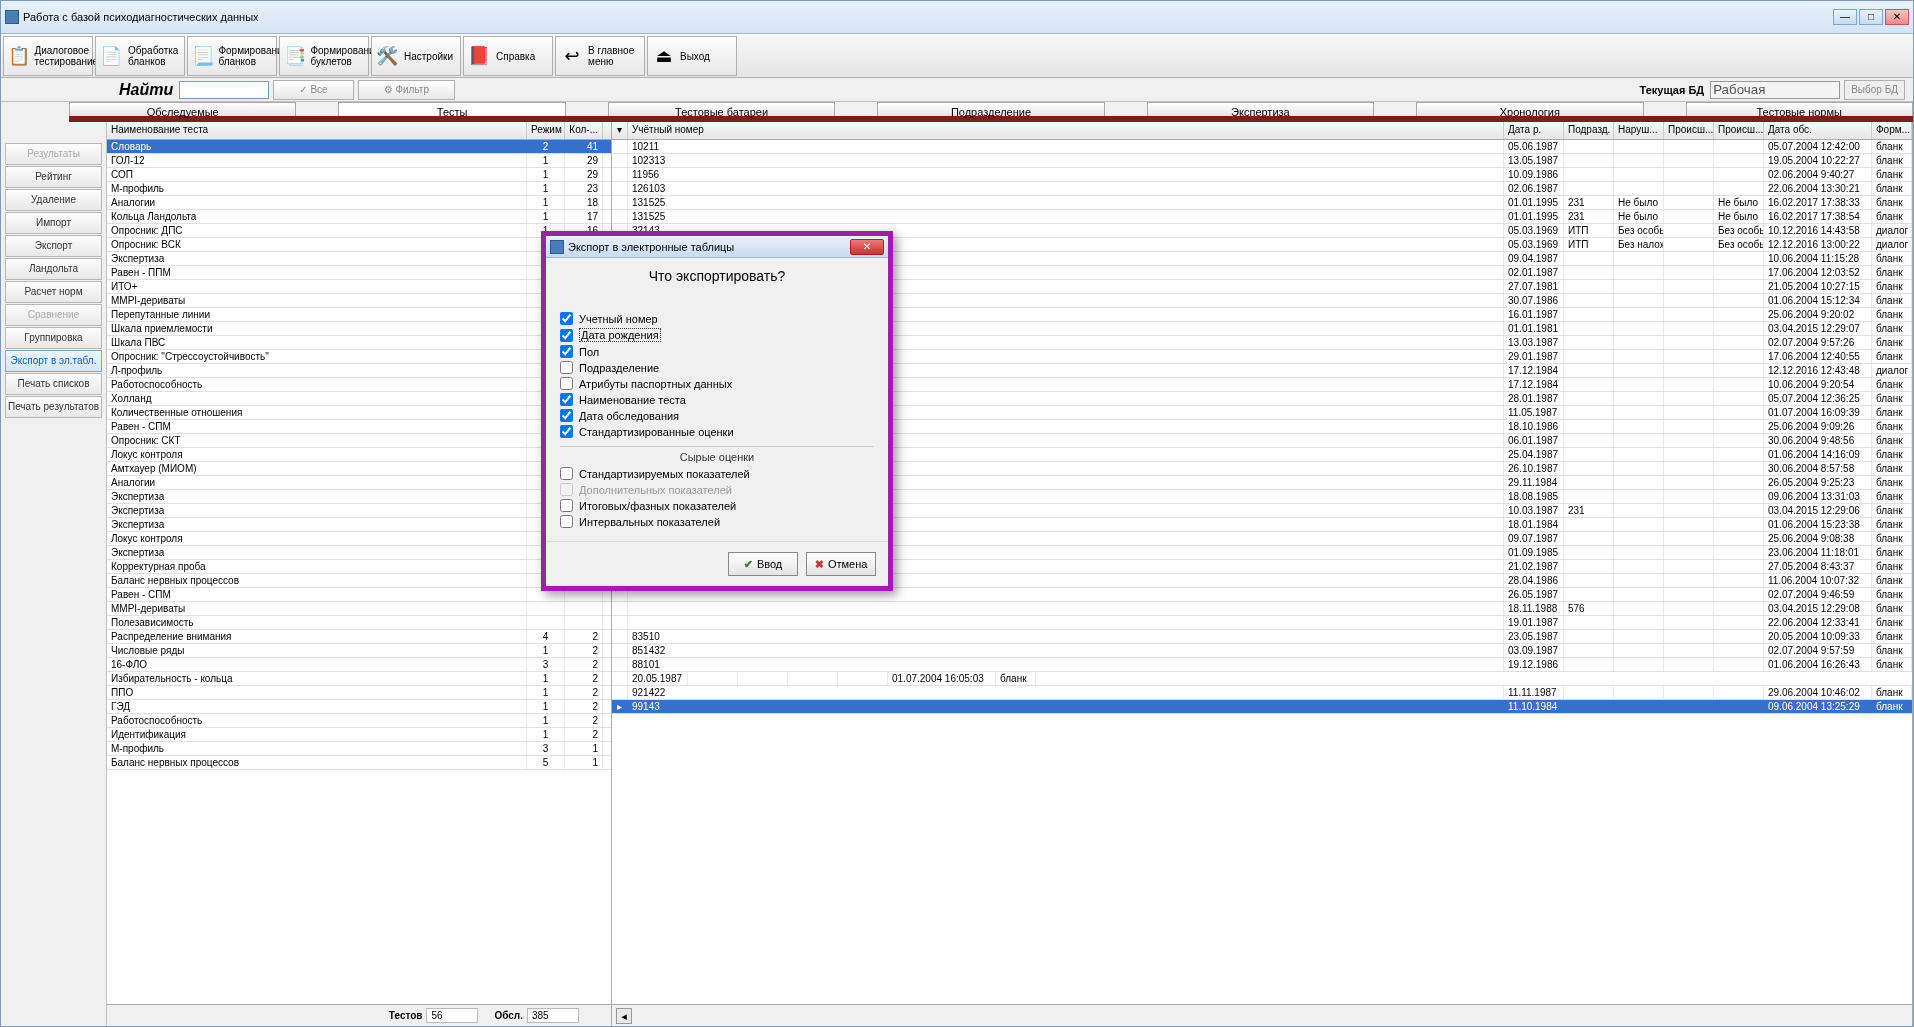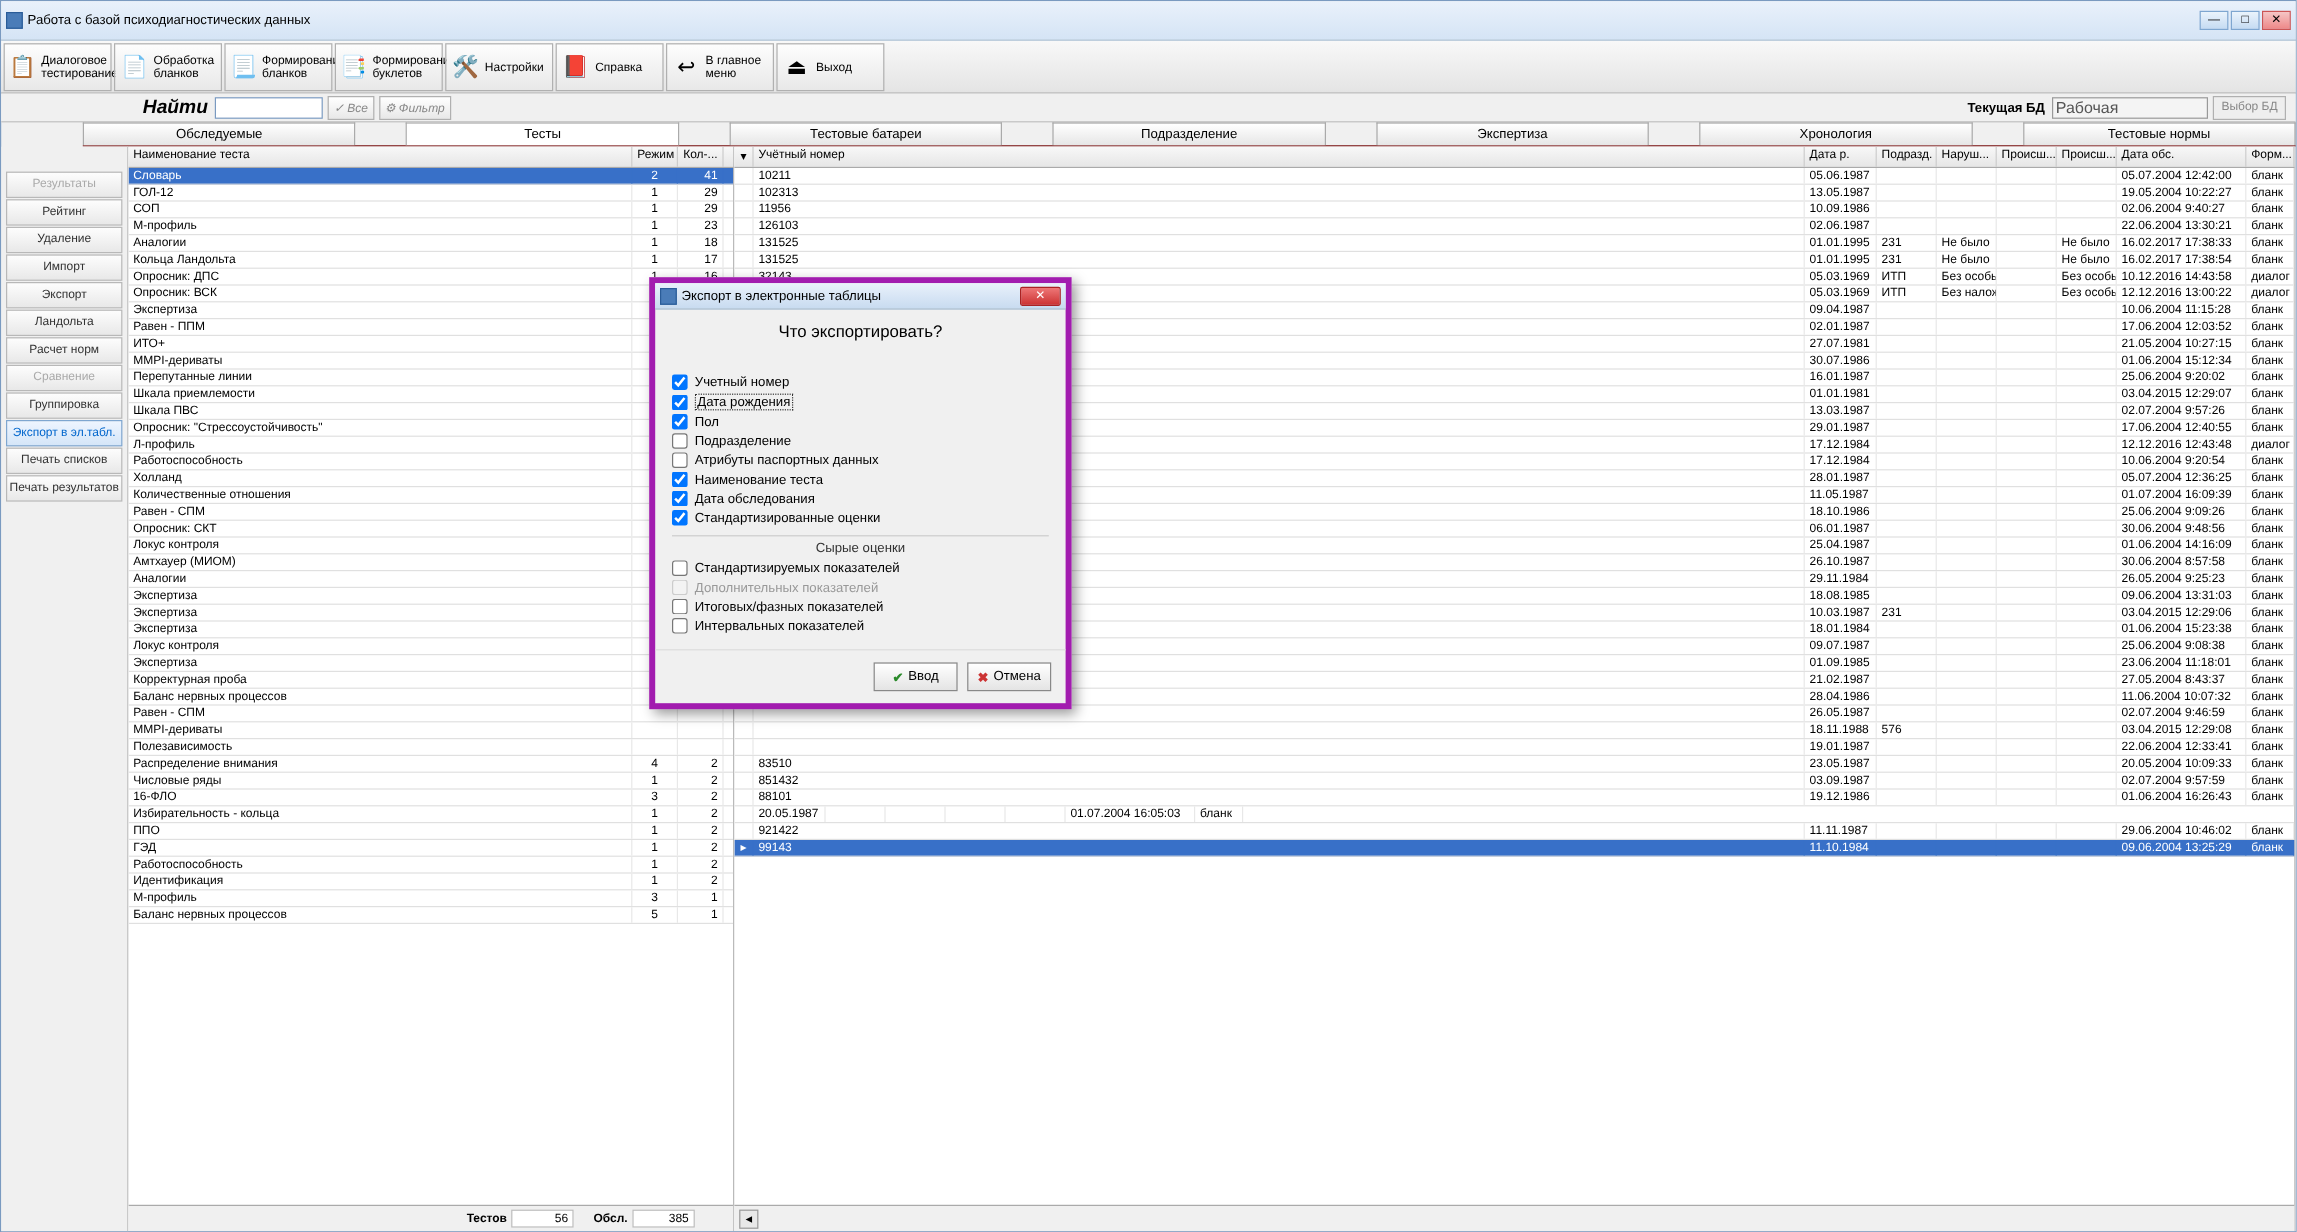--- a/index.html
+++ b/index.html
@@ -84,38 +84,37 @@
   display: flex;
   align-items: center;
   padding: 0 8px;
   background: #f0f0f0;
   border-bottom: 1px solid #c0c0c0;
 }
 .searchbar .find-label { font-weight: bold; margin-left: 110px; margin-right: 6px; font-style: italic; font-size: 16px; }
 .searchbar input.find { width: 90px; height: 18px; border: 1px solid #7a9ac0; padding: 0 2px; }
 .searchbar .sb-btn {
   height: 20px;
-  padding: 0 4px;
+  padding: 0 25px;
   margin-left: 4px;
   border: 1px solid #b0b0b0;
   background: linear-gradient(to bottom,#fff,#e8e8e8);
   font-size: 10px;
   color: #888;
   cursor: pointer;
-  font-style: italic;
 }
 .searchbar .spacer { flex: 1; }
 .searchbar .db-label { font-weight: bold; margin-right: 6px; }
 .searchbar input.db { width: 130px; height: 18px; border: 1px solid #999; background: #f4f4f4; color:#555; padding: 0 2px; }
 .searchbar .db-btn { height: 20px; padding: 0 6px; margin-left: 4px; border: 1px solid #b0b0b0; background:#eee; font-size:10px; color:#888; }
 
 .tabs-row {
   height: 20px;
   display: flex;
-  border-bottom: 1px solid #7f1d1d;
+  border-bottom: 6px solid #7f1d1d;
   margin-left: 68px;
   gap: 42px;
 }
 .tab {
   flex: 1;
   border: 1px solid #aaa;
   border-bottom: none;
   background: linear-gradient(to bottom,#fff,#e6e6e6);
   text-align: center;
   line-height: 18px;
@@ -222,21 +221,21 @@
   justify-content: flex-end;
   padding-right: 16px;
   font-size: 10px;
   background: #f0f0f0;
 }
 .footer-left .f-lbl { margin-right: 4px; font-weight: bold; }
 .footer-left .f-val {
   width: 52px;
   border: 1px solid #bbb;
   background: #fff;
-  text-align: right;
+  text-align: left;
   padding: 1px 4px;
   margin-right: 16px;
 }
 .footer-right {
   height: 22px;
   border-top: 1px solid #aaa;
   background: #f0f0f0;
   display: flex;
   align-items: center;
   padding-left: 4px;

